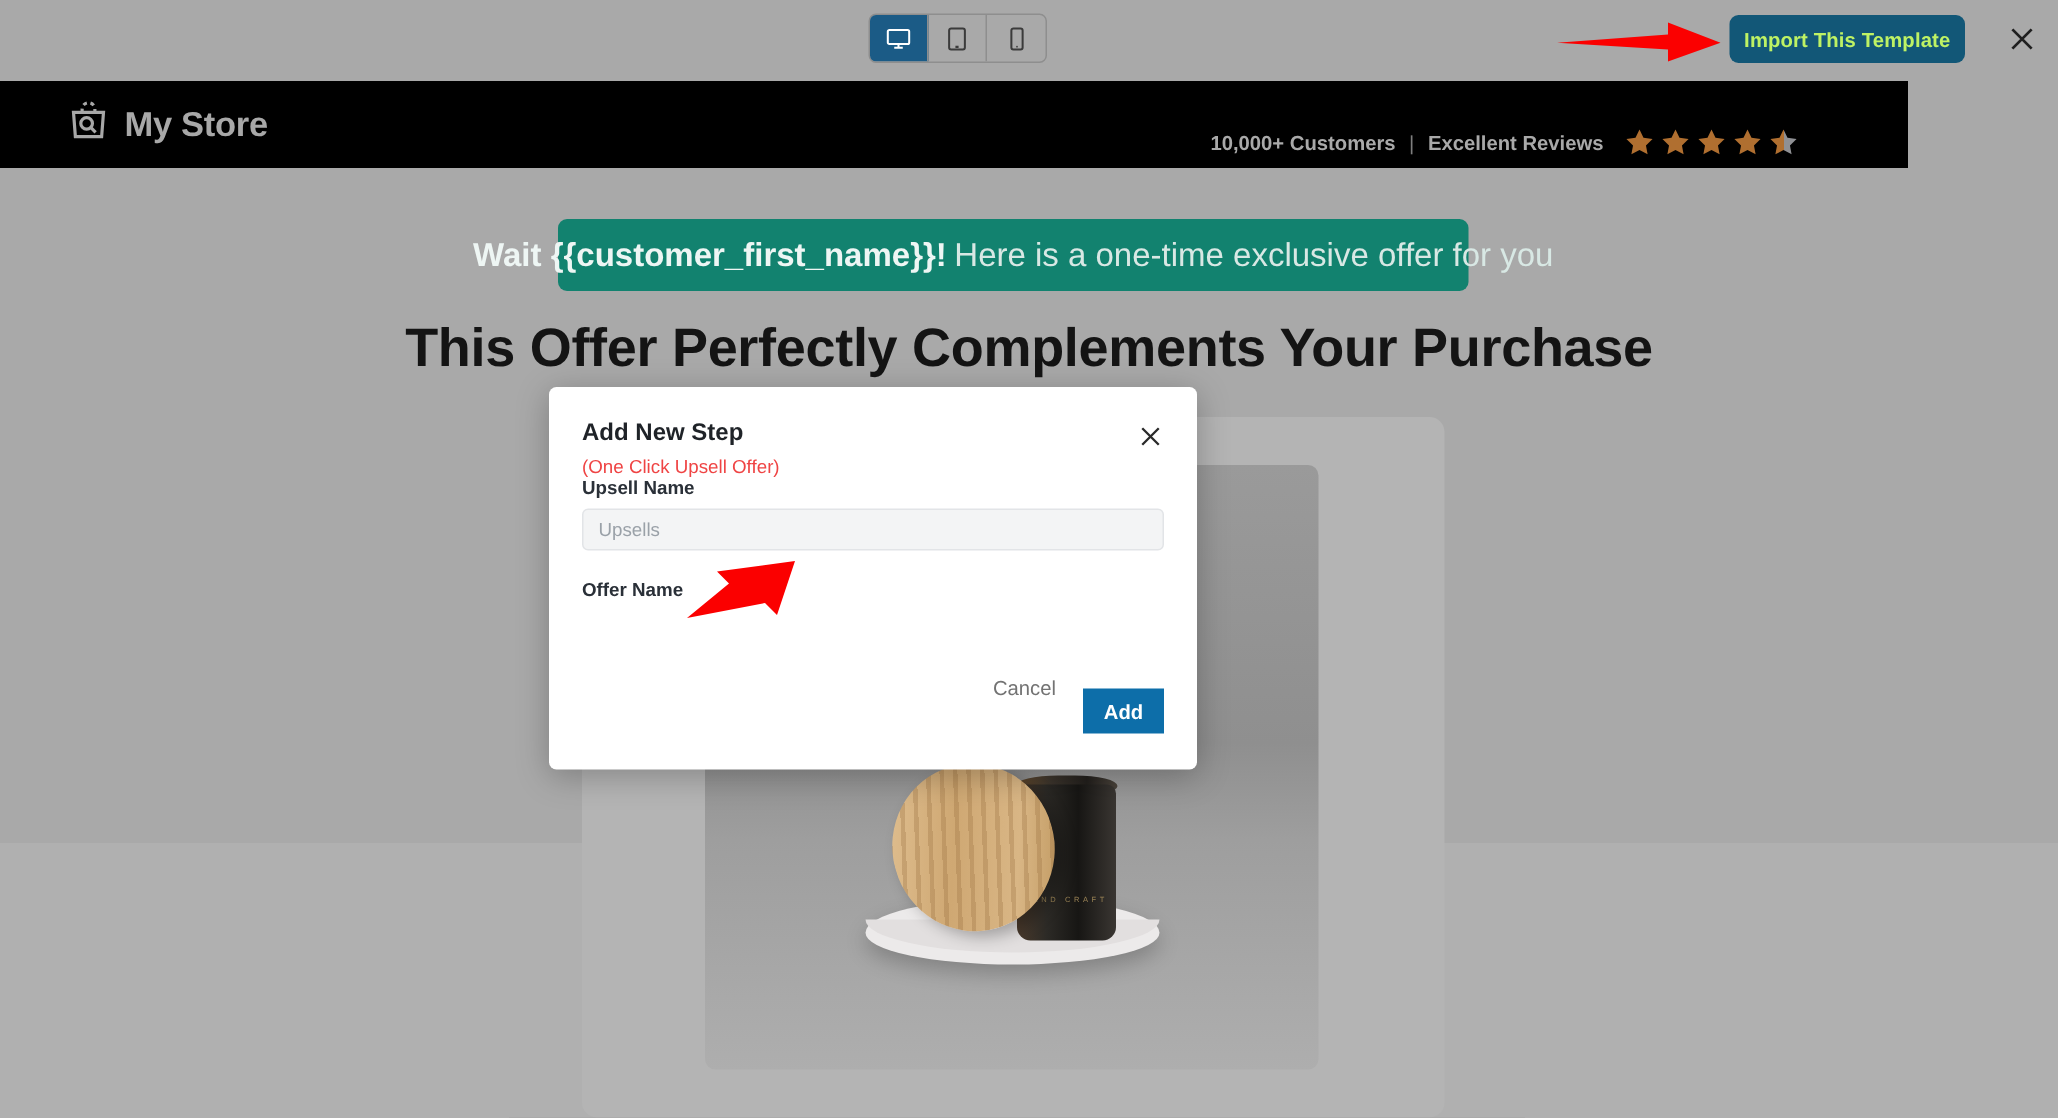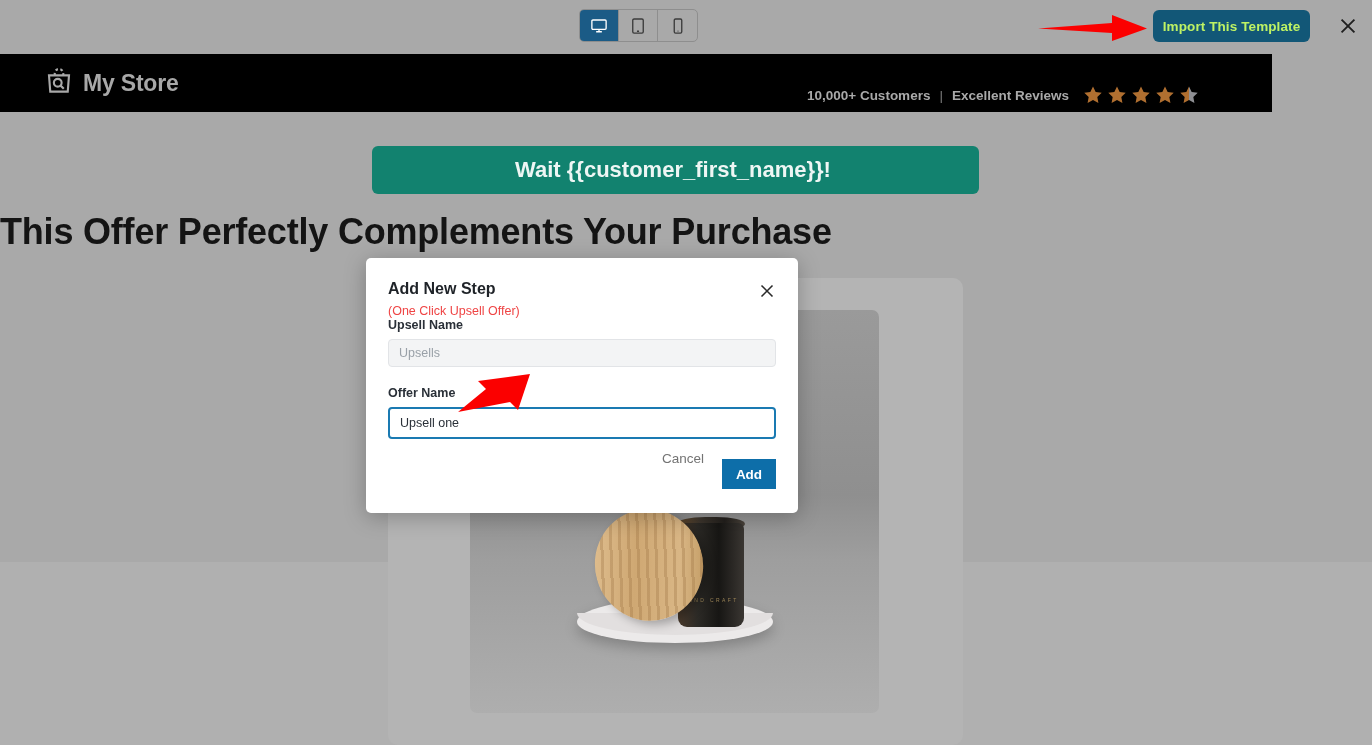--- a/index.html
+++ b/index.html
@@ -111,21 +111,21 @@
     background: #12826f;
     border-radius: 6px;
     display: flex; align-items: center; justify-content: center;
     color: #d8e8e4; font-size: 22px;
     white-space: nowrap;
   }
   #offer-banner .strong { font-weight: bold; color: #eef6f4; margin-right: 5px; }
 
   #offer-heading {
     position: absolute; left: 0; top: 99px;
-    width: 1372px; 
+    width: 1372px; text-align: center;
     color: #141414; font-size: 36px; font-weight: bold;
     letter-spacing: -.2px;
   }
 
   
   #product-card {
     position: absolute; left: 388px; top: 166px;
     width: 575px; height: 467px;
     background: #b4b4b4;
     border-radius: 10px;
@@ -252,20 +252,21 @@
   }
 </style>
 </head>
 <body>
 
 <div id="page-content">
   <div id="lower-band"></div>
 
   <div id="offer-banner">
     <span class="strong">Wait {{customer_first_name}}!</span>
+    <span>Here is a one-time exclusive offer for you</span>
   </div>
 
   <div id="offer-heading">This Offer Perfectly Complements Your Purchase</div>
 
   <div id="product-card">
     <div id="product-image-frame">
       <div id="podium"></div>
       <div id="jar-rim"></div>
       <div id="jar-body"></div>
       <div id="jar-label">HAND CRAFT</div>
@@ -362,21 +363,20 @@
   <div id="modal-close">
     <svg width="22" height="22" viewBox="0 0 24 24" stroke="#2a2a2a" stroke-width="1.7">
       <path d="M6 6l12 12M18 6L6 18"></path>
     </svg>
   </div>
 
   <label id="label-upsell-name" class="field-label">Upsell Name</label>
   <input id="input-upsell-name" class="text-input" type="text" disabled="" placeholder="Upsells" style="">
 
   <label id="label-offer-name" class="field-label">Offer Name</label>
-  <input id="input-offer-name" class="text-input" type="text" value="Upsell one" style="">
 
   <div id="modal-actions">
     <button id="cancel-button">Cancel</button>
     <button id="add-button">Add</button>
   </div>
 </div>
 
 <svg id="arrow-offer-name" viewBox="0 0 90 42">
   <path d="M2 40 L30 17 L22 9 L74 2 L62 38 L54 30 Z" fill="#fb0000"></path>
 </svg>

